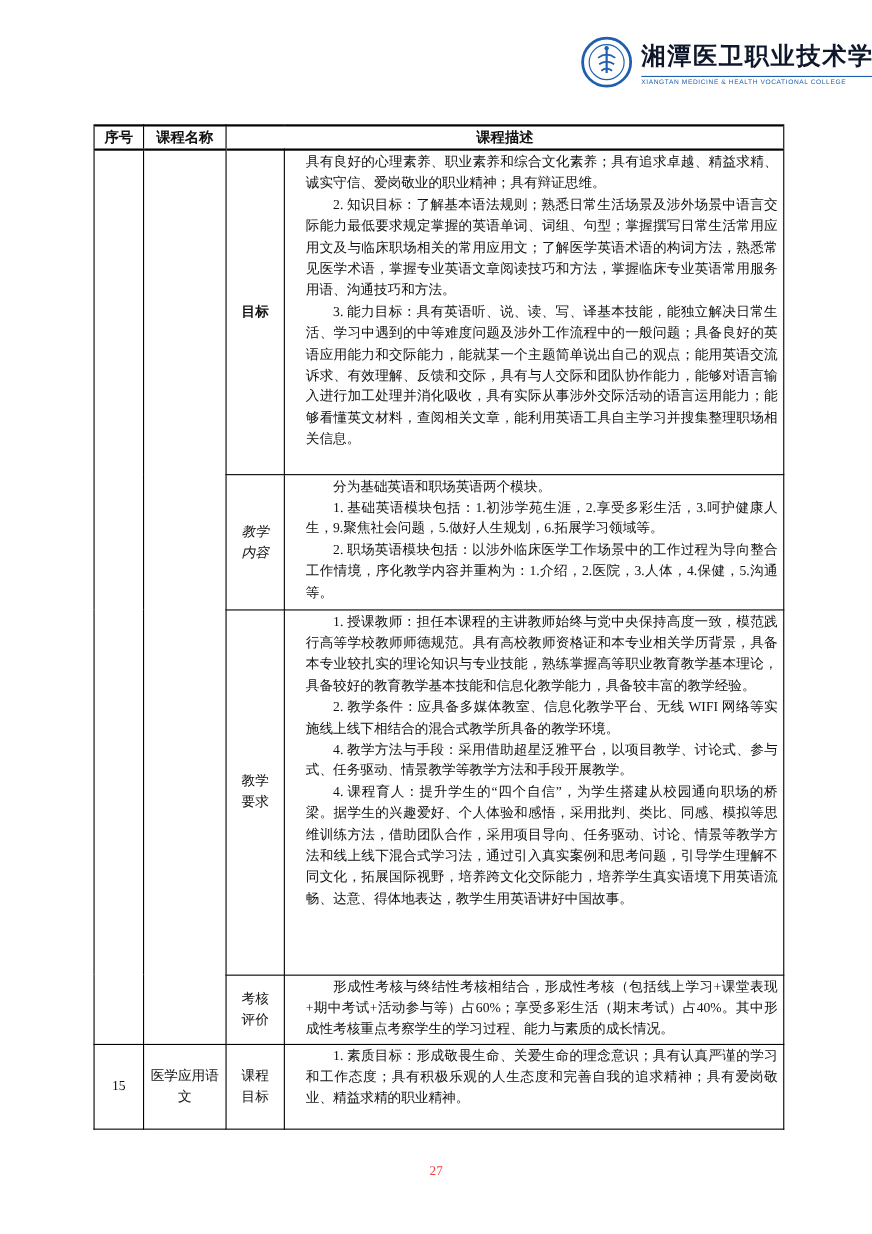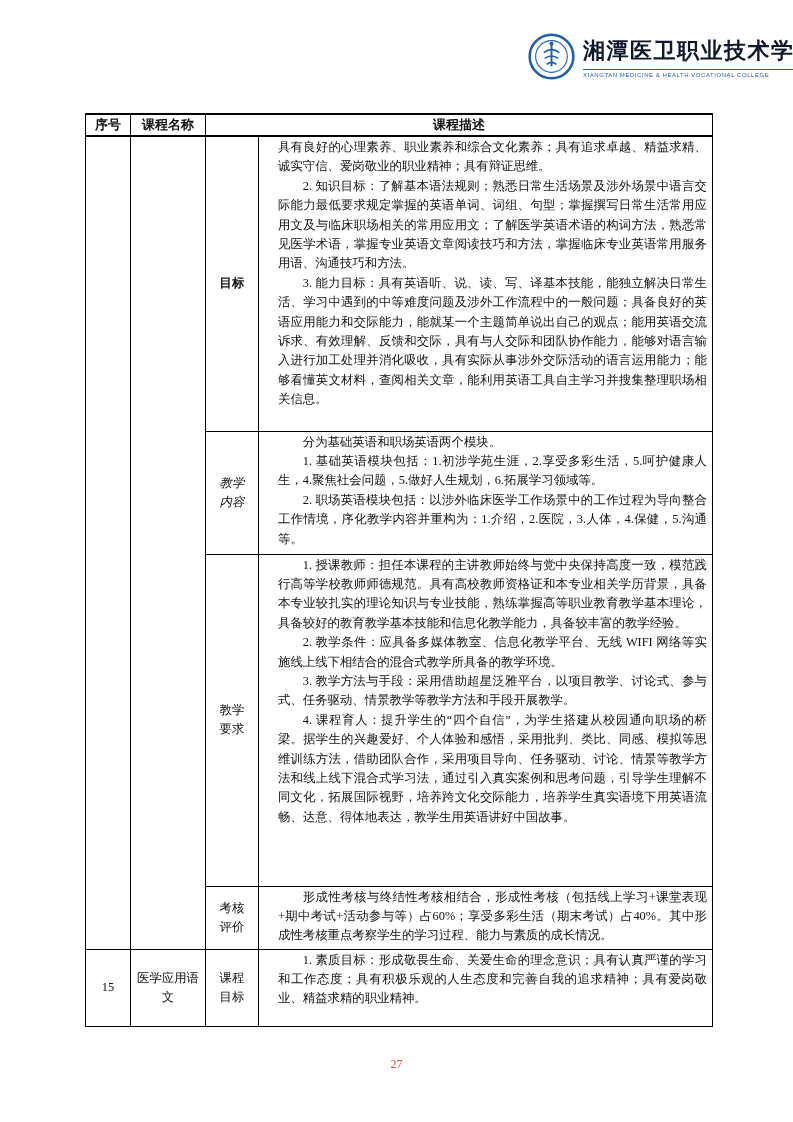--- a/index.html
+++ b/index.html
@@ -109,33 +109,33 @@
       <p class="indent">3. 能力目标：具有英语听、说、读、写、译基本技能，能独立解决日常生活、学习中遇到的中等难度问题及涉外工作流程中的一般问题；具备良好的英语应用能力和交际能力，能就某一个主题简单说出自己的观点；能用英语交流诉求、有效理解、反馈和交际，具有与人交际和团队协作能力，能够对语言输入进行加工处理并消化吸收，具有实际从事涉外交际活动的语言运用能力；能够看懂英文材料，查阅相关文章，能利用英语工具自主学习并搜集整理职场相关信息。</p>
     </td>
   </tr>
 
   <tr>
     <td class="label-cell h-content">
       <span class="label-wrap">教学内容</span>
     </td>
     <td class="desc-cell">
       <p class="indent">分为基础英语和职场英语两个模块。</p>
-      <p class="indent">1. 基础英语模块包括：1.初涉学苑生涯，2.享受多彩生活，5.呵护健康人生，4.聚焦社会问题，5.做好人生规划，6.拓展学习领域等。</p>
+      <p class="indent">1. 基础英语模块包括：1.初涉学苑生涯，2.享受多彩生活，3.呵护健康人生，9.聚焦社会问题，5.做好人生规划，6.拓展学习领域等。</p>
       <p class="indent">2. 职场英语模块包括：以涉外临床医学工作场景中的工作过程为导向整合工作情境，序化教学内容并重构为：1.介绍，2.医院，3.人体，4.保健，5.沟通等。</p>
     </td>
   </tr>
 
   <tr>
     <td class="label-cell h-req">
       <span class="label-wrap">教学要求</span>
     </td>
     <td class="desc-cell">
       <p class="indent">1. 授课教师：担任本课程的主讲教师始终与党中央保持高度一致，模范践行高等学校教师师德规范。具有高校教师资格证和本专业相关学历背景，具备本专业较扎实的理论知识与专业技能，熟练掌握高等职业教育教学基本理论，具备较好的教育教学基本技能和信息化教学能力，具备较丰富的教学经验。</p>
       <p class="indent">2. 教学条件：应具备多媒体教室、信息化教学平台、无线 WIFI 网络等实施线上线下相结合的混合式教学所具备的教学环境。</p>
-      <p class="indent">3. 教学方法与手段：采用借助超星泛雅平台，以项目教学、讨论式、参与式、任务驱动、情景教学等教学方法和手段开展教学。</p>
+      <p class="indent">4. 教学方法与手段：采用借助超星泛雅平台，以项目教学、讨论式、参与式、任务驱动、情景教学等教学方法和手段开展教学。</p>
       <p class="indent">4. 课程育人：提升学生的“四个自信”，为学生搭建从校园通向职场的桥梁。据学生的兴趣爱好、个人体验和感悟，采用批判、类比、同感、模拟等思维训练方法，借助团队合作，采用项目导向、任务驱动、讨论、情景等教学方法和线上线下混合式学习法，通过引入真实案例和思考问题，引导学生理解不同文化，拓展国际视野，培养跨文化交际能力，培养学生真实语境下用英语流畅、达意、得体地表达，教学生用英语讲好中国故事。</p>
     </td>
   </tr>
 
   <tr>
     <td class="label-cell h-eval">
       <span class="label-wrap">考核评价</span>
     </td>
     <td class="desc-cell">
       <p class="indent">形成性考核与终结性考核相结合，形成性考核（包括线上学习+课堂表现+期中考试+活动参与等）占60%；享受多彩生活（期末考试）占40%。其中形成性考核重点考察学生的学习过程、能力与素质的成长情况。</p>

